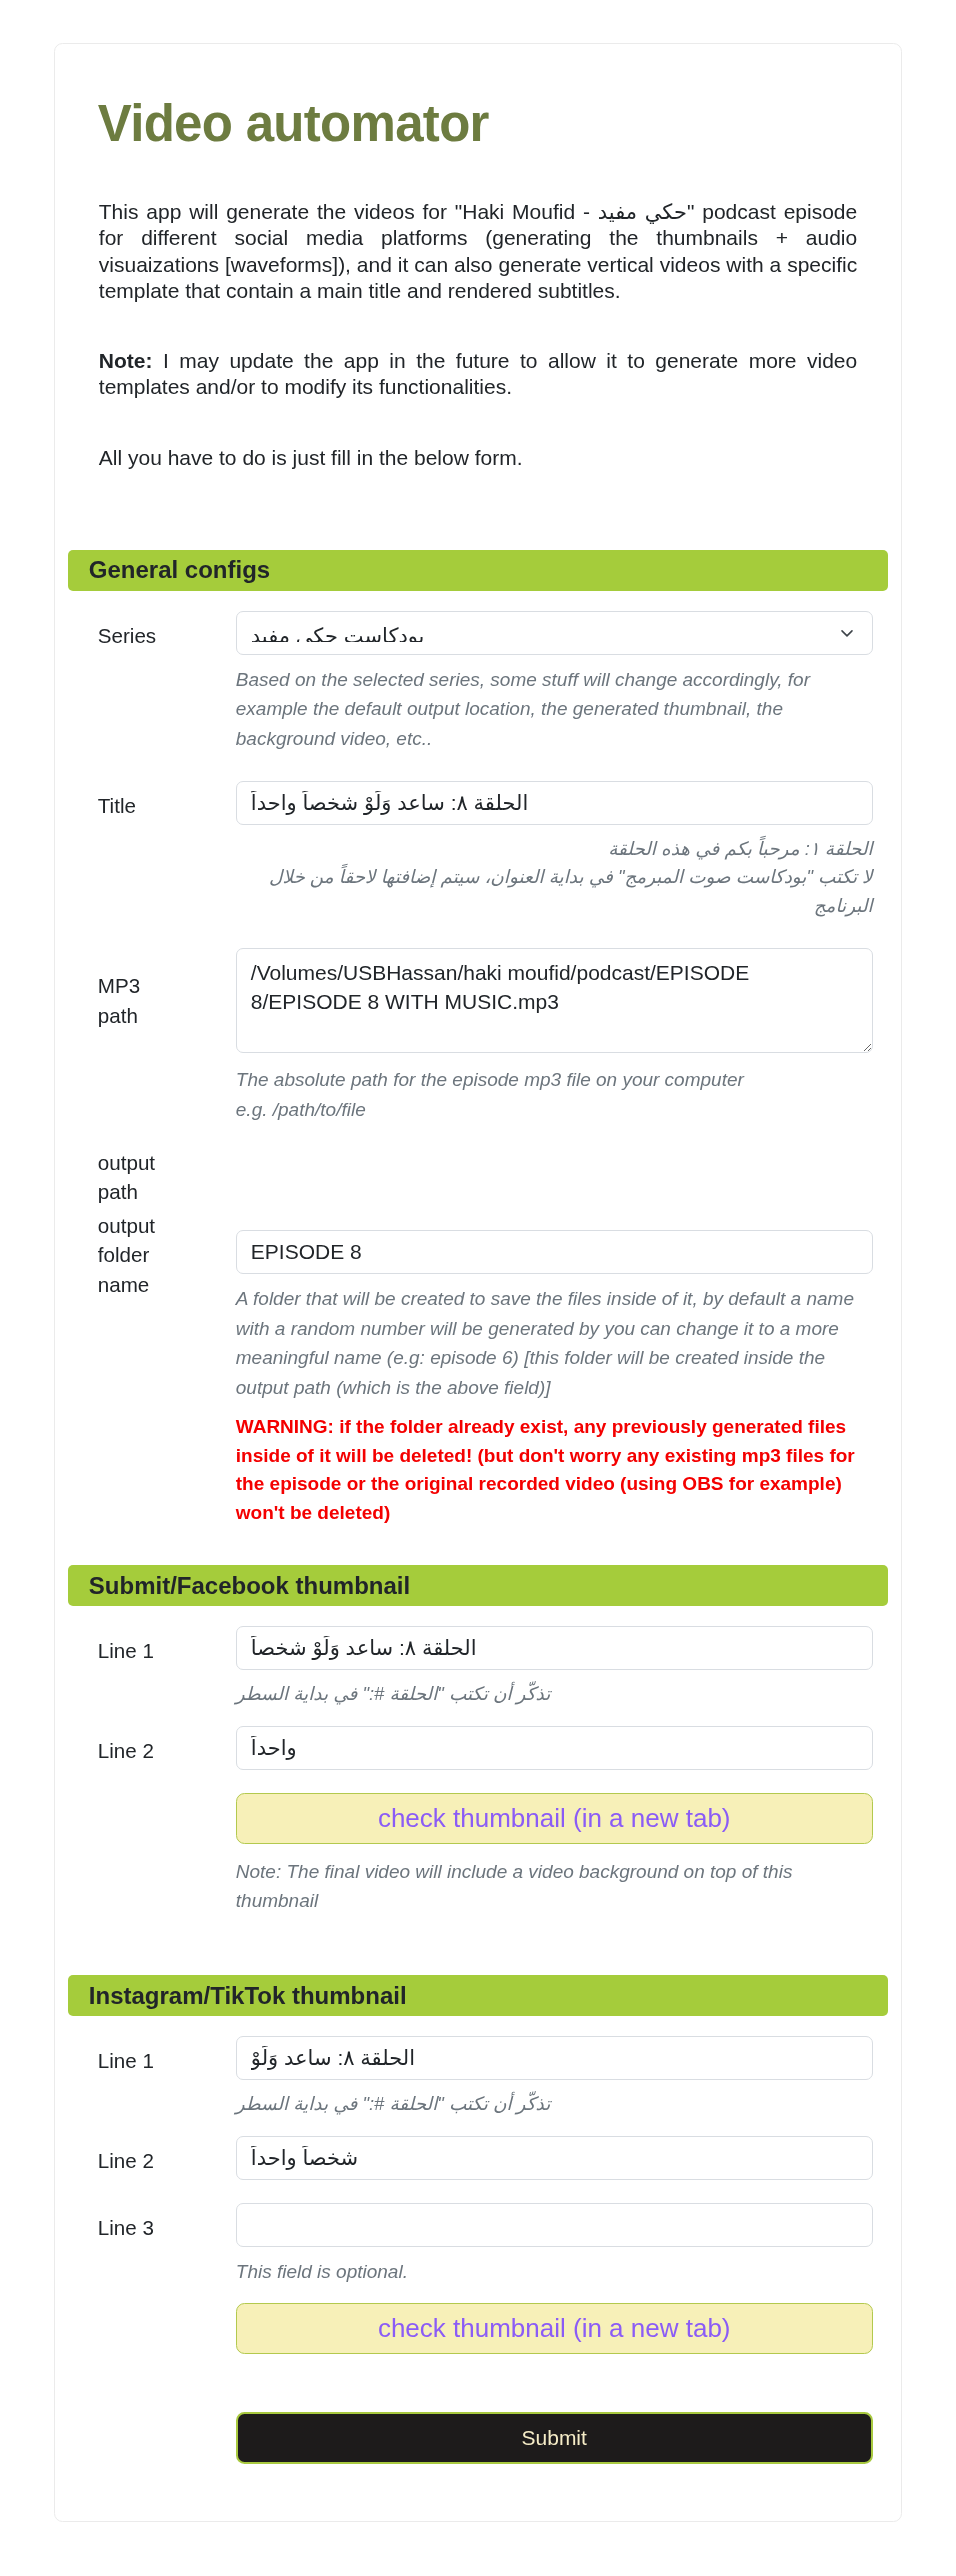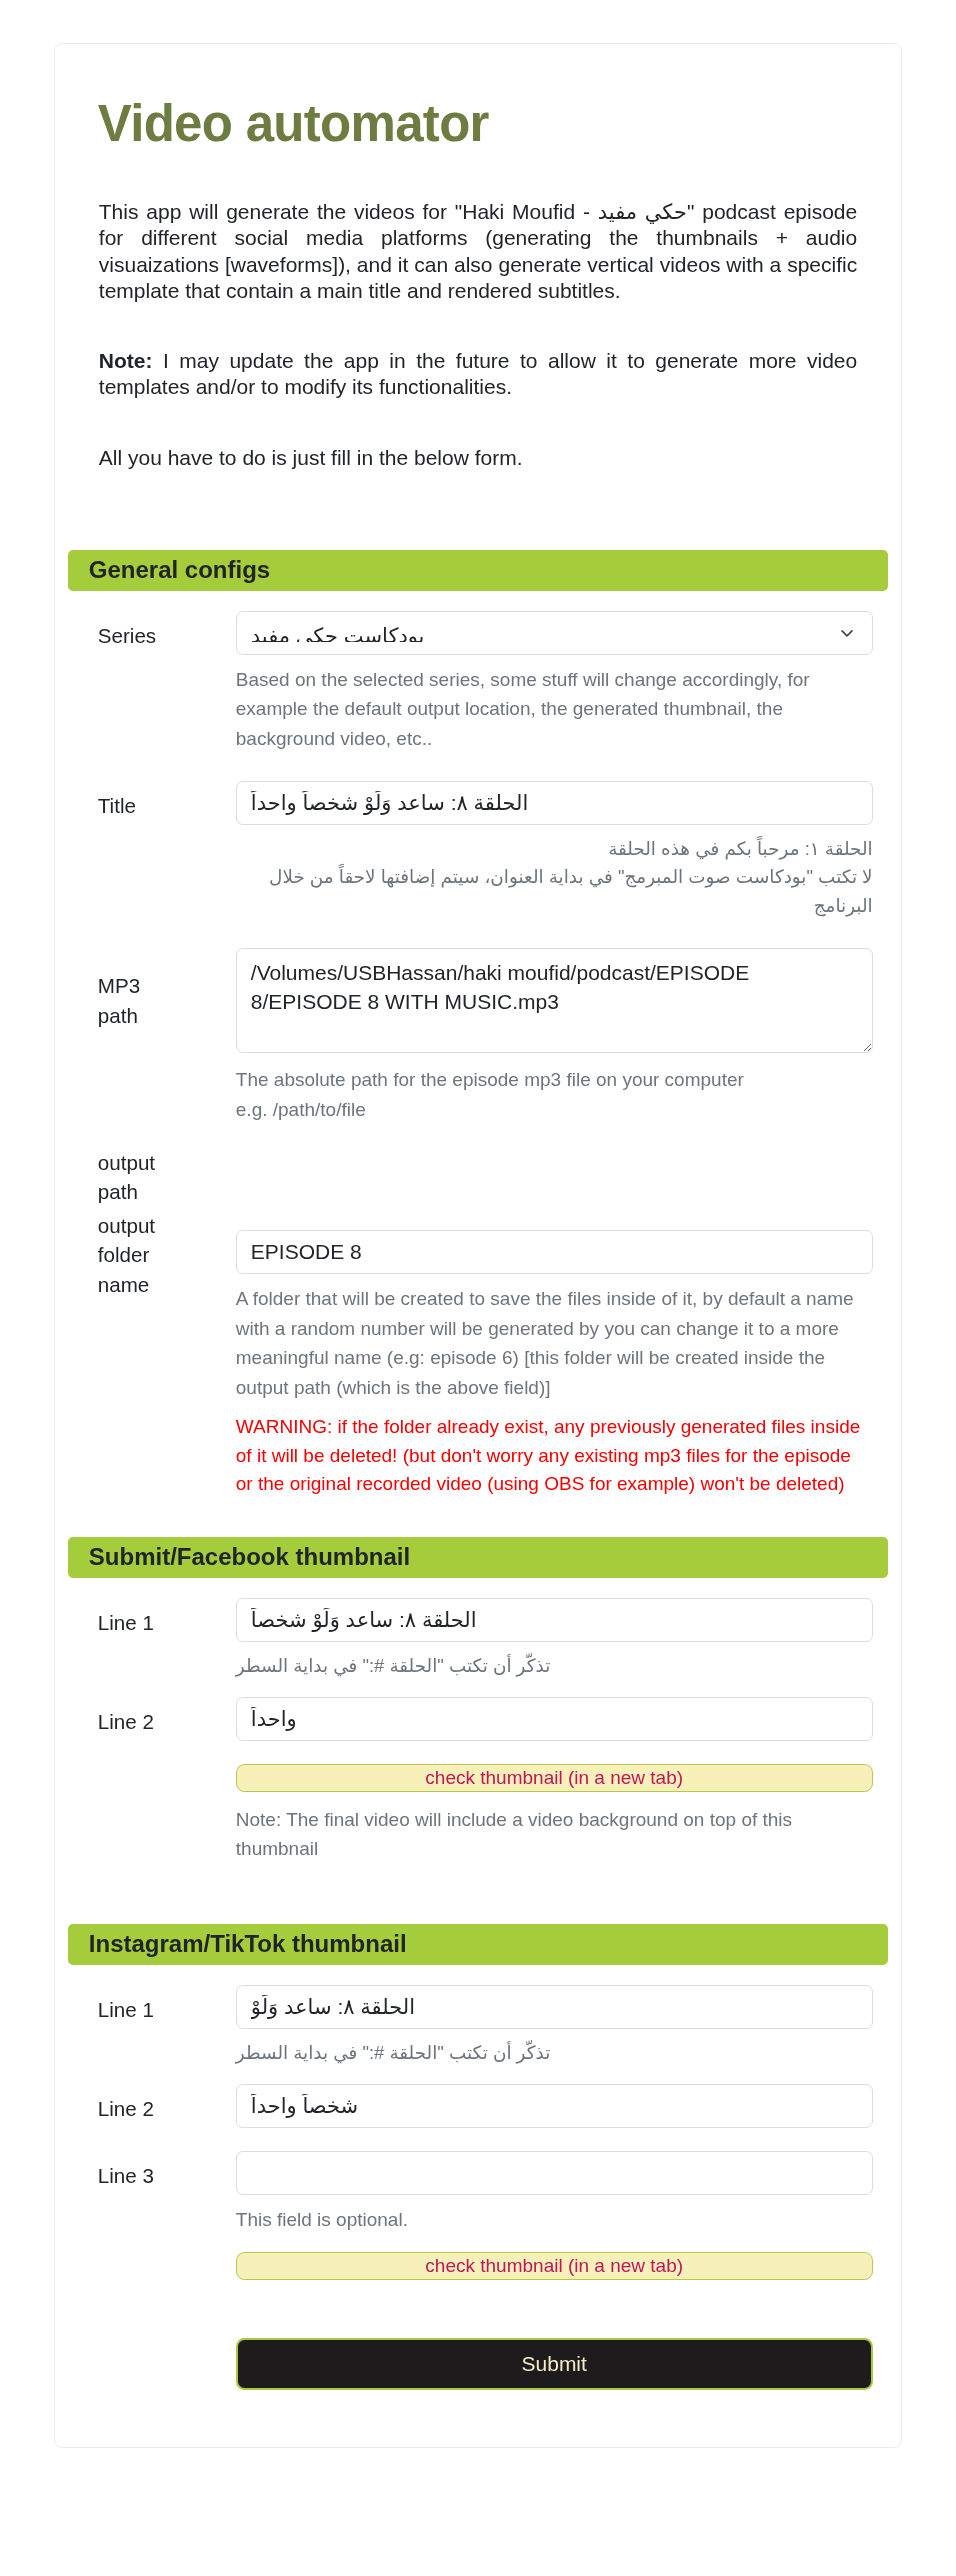--- a/index.html
+++ b/index.html
@@ -99,42 +99,43 @@
     top: 50%;
     transform: translateY(-50%);
     pointer-events: none;
     line-height: 0;
   }
   .helper {
     margin-top: 10px;
     font-size: 19px;
     line-height: 1.55;
     color: #6c757d;
+    font-style: italic;
   }
   .helper-rtl { direction: rtl; text-align: right; font-size: 18.4px; }
   .helper-rtl-left { direction: rtl; text-align: left; font-size: 18.4px; }
   .warning {
     margin-top: 11.3px;
     font-size: 19px;
     line-height: 1.5;
-    font-weight: 400;
+    font-weight: 700;
     color: #f40000;
   }
   .offset { margin-left: 138px; }
   .check-btn {
     display: block;
     width: 100%;
     box-sizing: border-box;
     background: #f7f0b8;
     border: 1.4px solid #b3c94e;
     border-radius: 8.5px;
-    padding: 2px 7px;
+    padding: 9px 7px;
     font-family: "Liberation Sans", "DejaVu Sans", sans-serif;
-    font-size: 19px;
-    color: #be185d;
+    font-size: 26px;
+    color: #8b5cf6;
     text-align: center;
     cursor: pointer;
     margin: 4.3px 0 12.8px 0;
   }
   .submit-wrap { margin-top: 58px; }
   .submit-btn {
     display: block;
     width: 100%;
     box-sizing: border-box;
     background: #1d1b1b;

